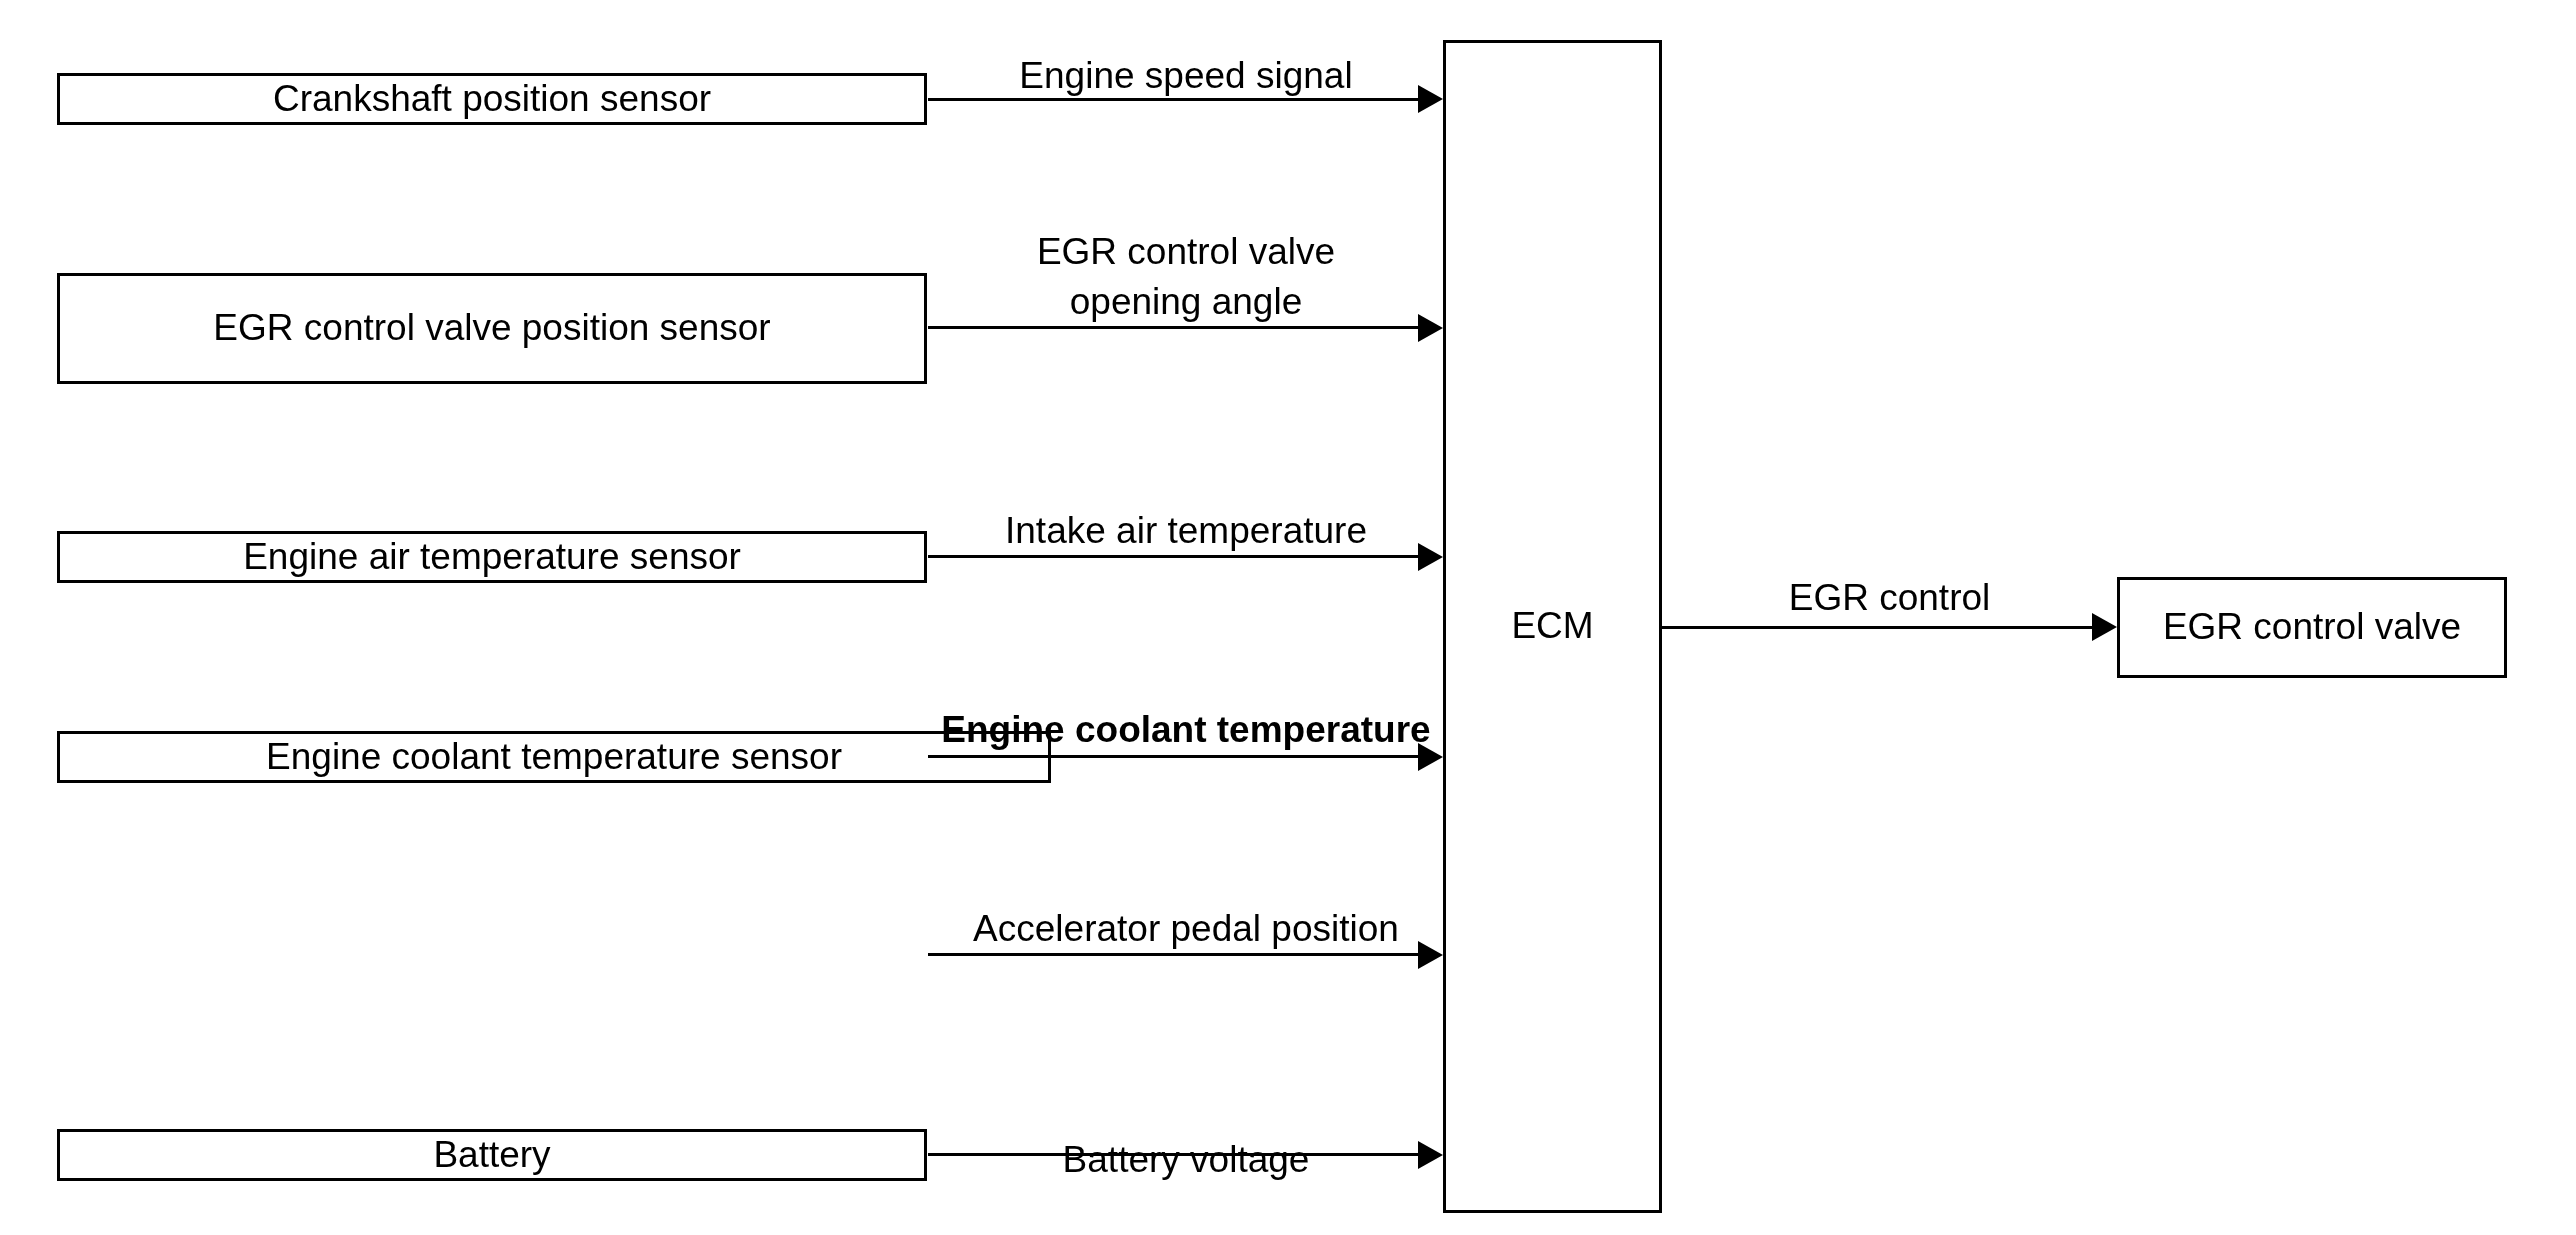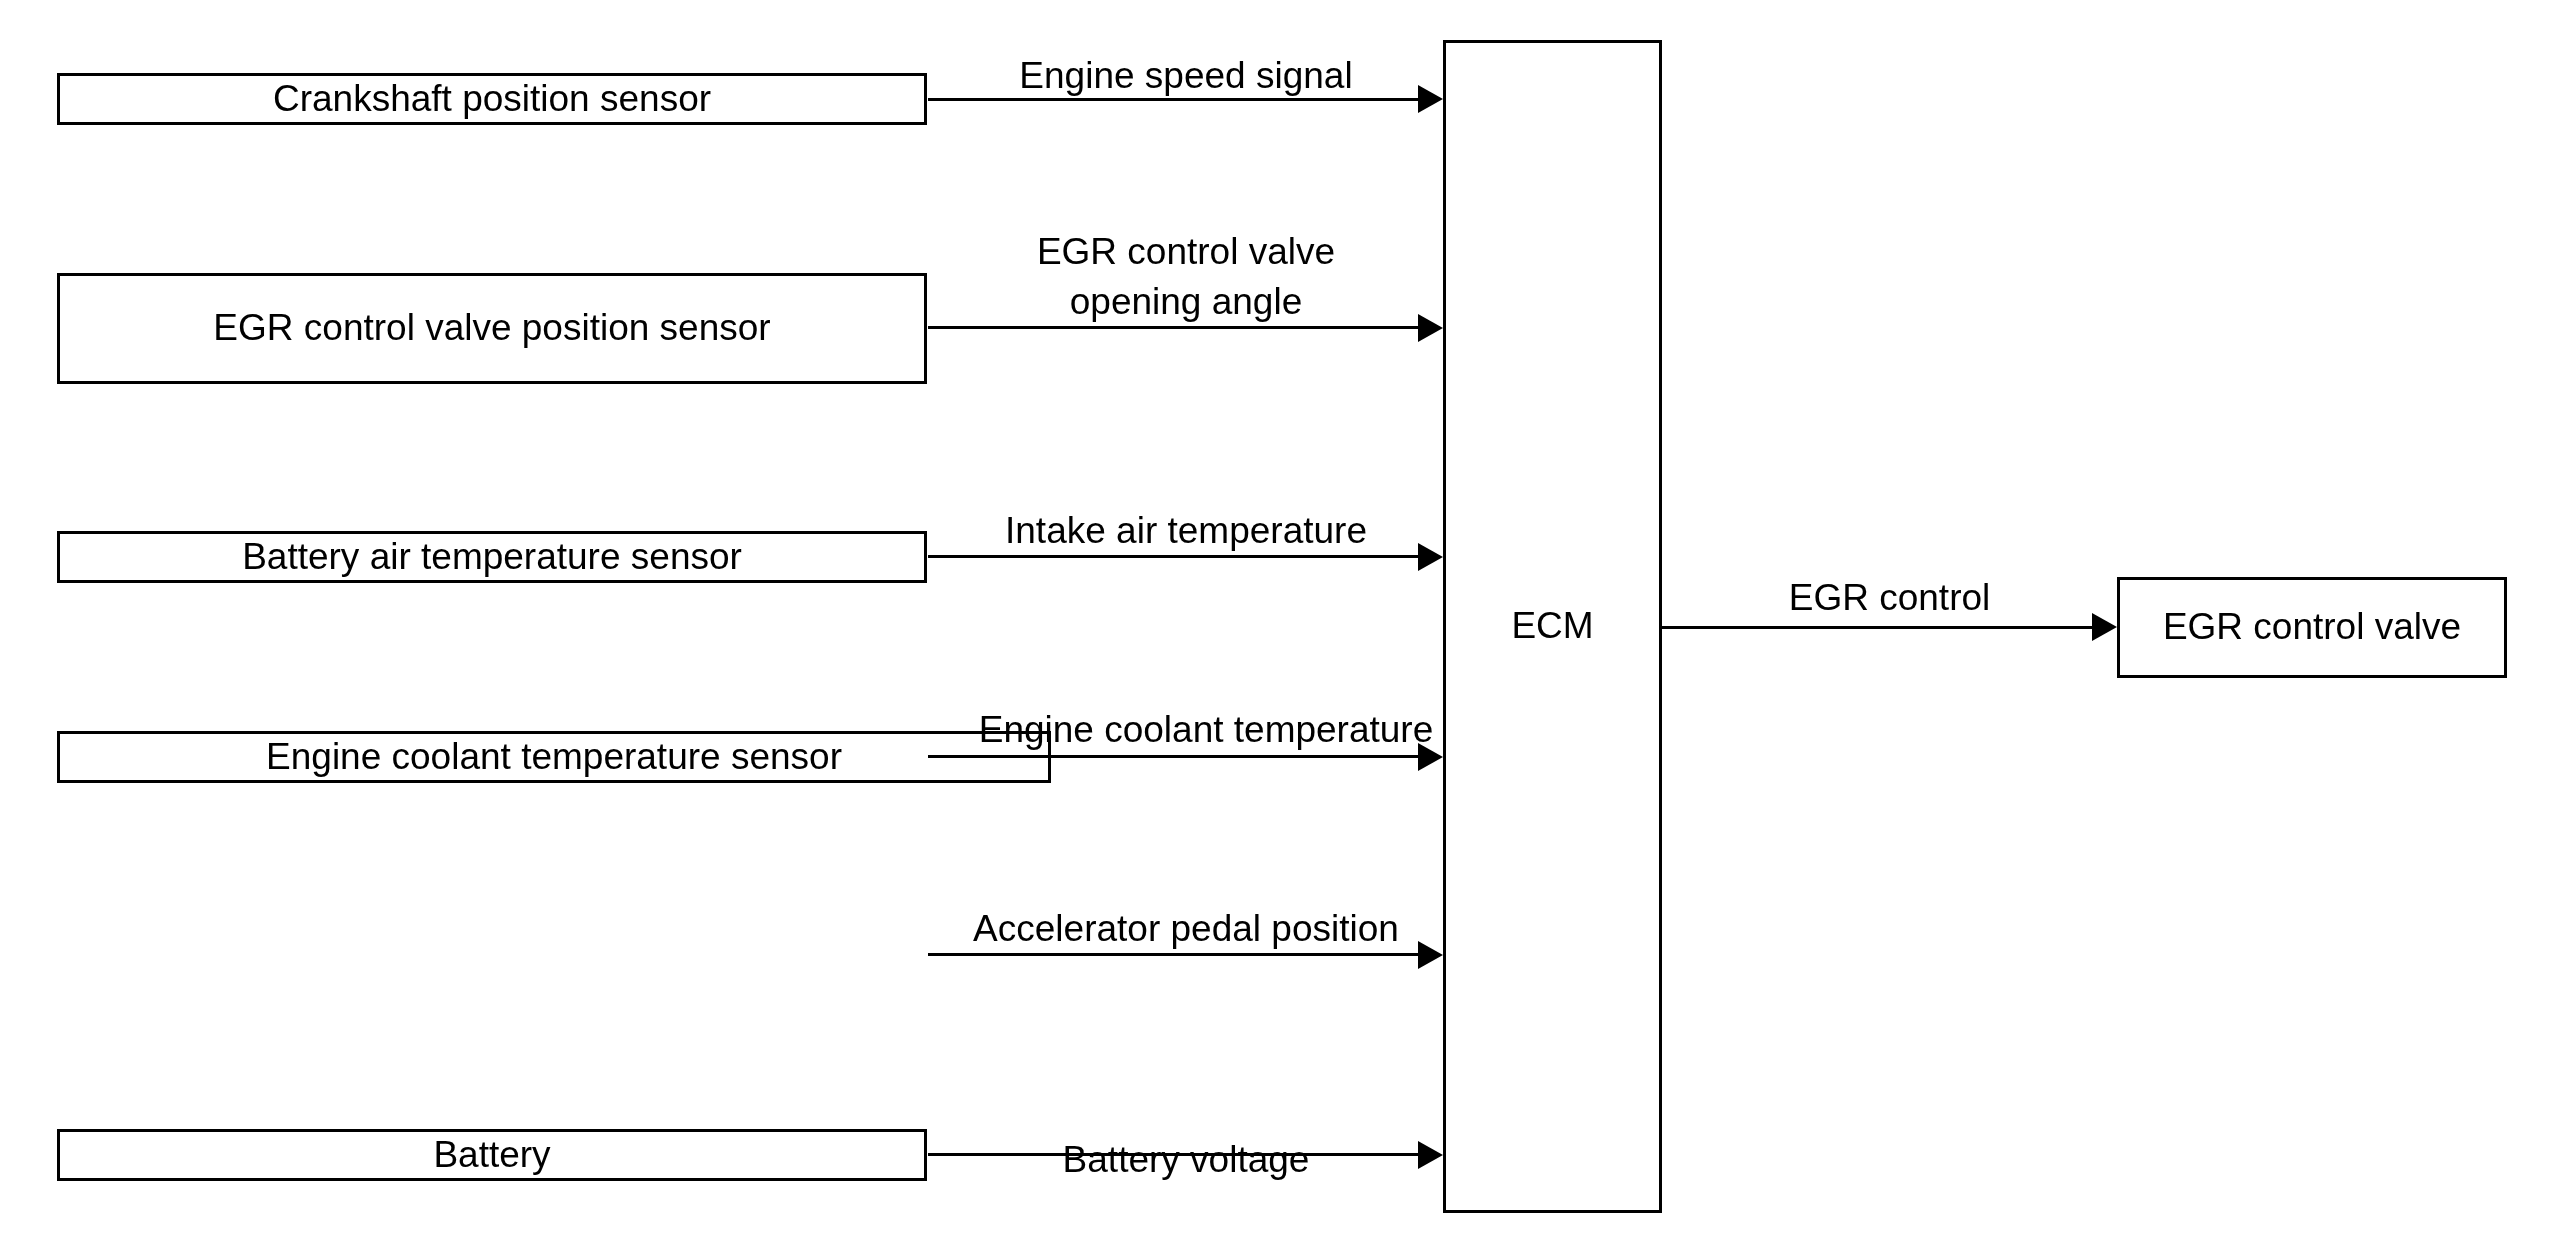--- a/index.html
+++ b/index.html
@@ -73,32 +73,32 @@
     <span>EGR control valve position sensor</span>
   </div>
   <div class="siglabel" style="left:931px;top:227px;width:510px;">
     <div>EGR control valve</div>
     <div>opening angle</div>
   </div>
   <div class="hline" style="left:928px;top:326px;width:494px;"></div>
   <div class="arrowhead" style="left:1418px;top:314px;"></div>
 
   <div class="node" style="left:57px;top:531px;width:870px;height:52px;">
-    <span>Battery air temperature sensor</span>
+    <span>Engine air temperature sensor</span>
   </div>
   <div class="siglabel" style="left:931px;top:506px;width:510px;">
     <div>Intake air temperature</div>
   </div>
   <div class="hline" style="left:928px;top:555px;width:494px;"></div>
   <div class="arrowhead" style="left:1418px;top:543px;"></div>
 
   <div class="node" style="left:57px;top:731px;width:994px;height:52px;">
     <span>Engine coolant temperature sensor</span>
   </div>
-  <div class="siglabel" style="left:951px;top:705px;width:510px;">
+  <div class="siglabel" style="left:931px;top:705px;width:510px;font-weight:bold;">
     <div>Engine coolant temperature</div>
   </div>
   <div class="hline" style="left:928px;top:755px;width:494px;"></div>
   <div class="arrowhead" style="left:1418px;top:743px;"></div>
 
   <div class="siglabel" style="left:931px;top:904px;width:510px;">
     <div>Accelerator pedal position</div>
   </div>
   <div class="hline" style="left:928px;top:953px;width:494px;"></div>
   <div class="arrowhead" style="left:1418px;top:941px;"></div>

